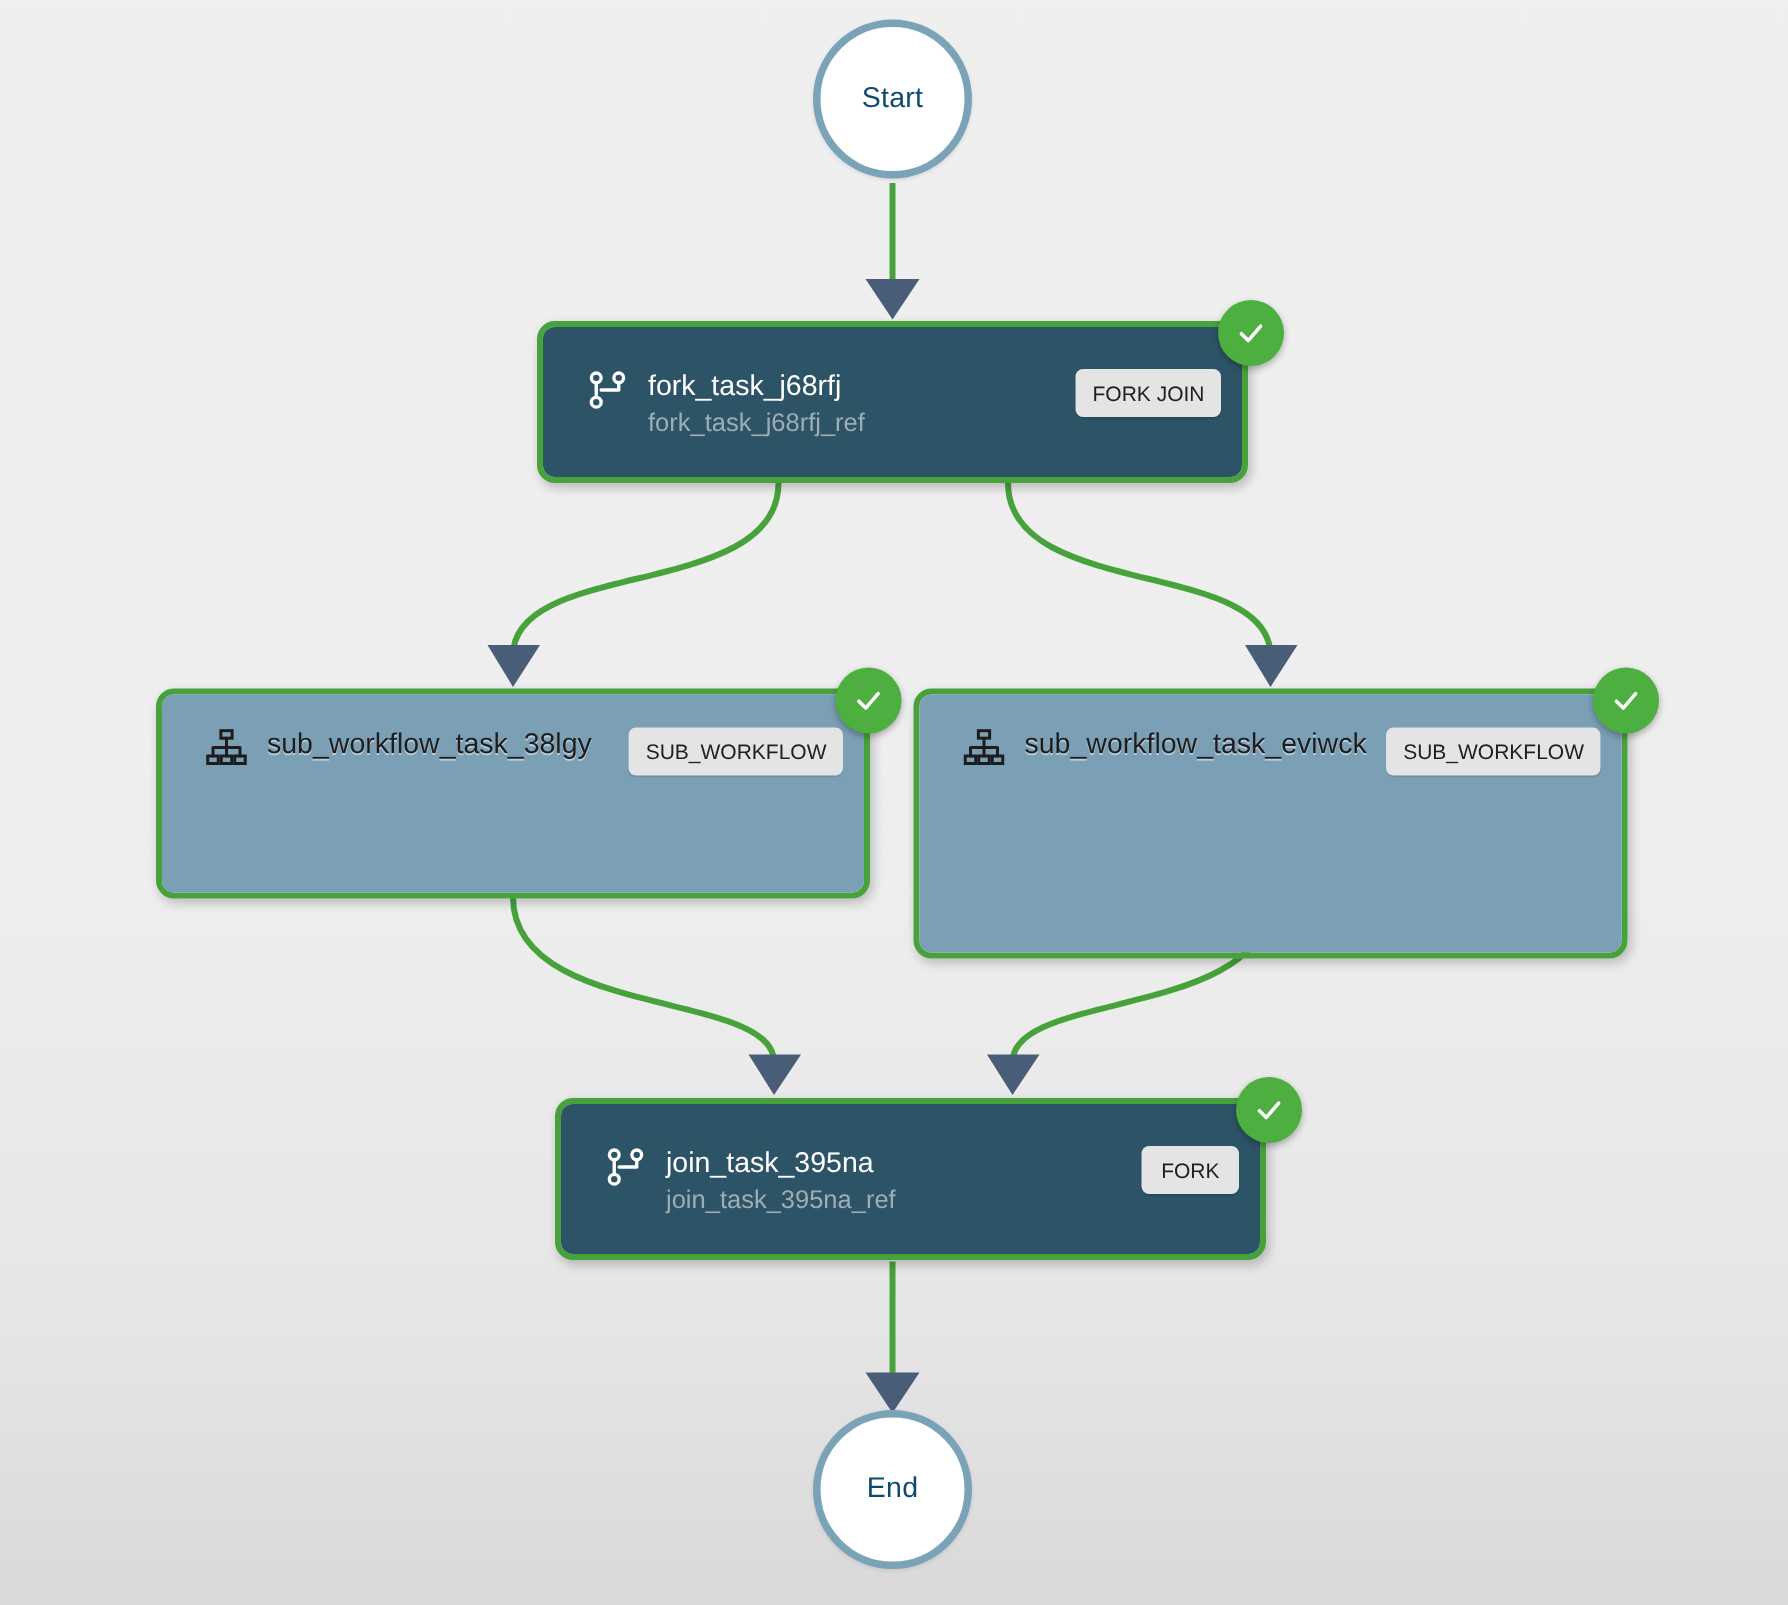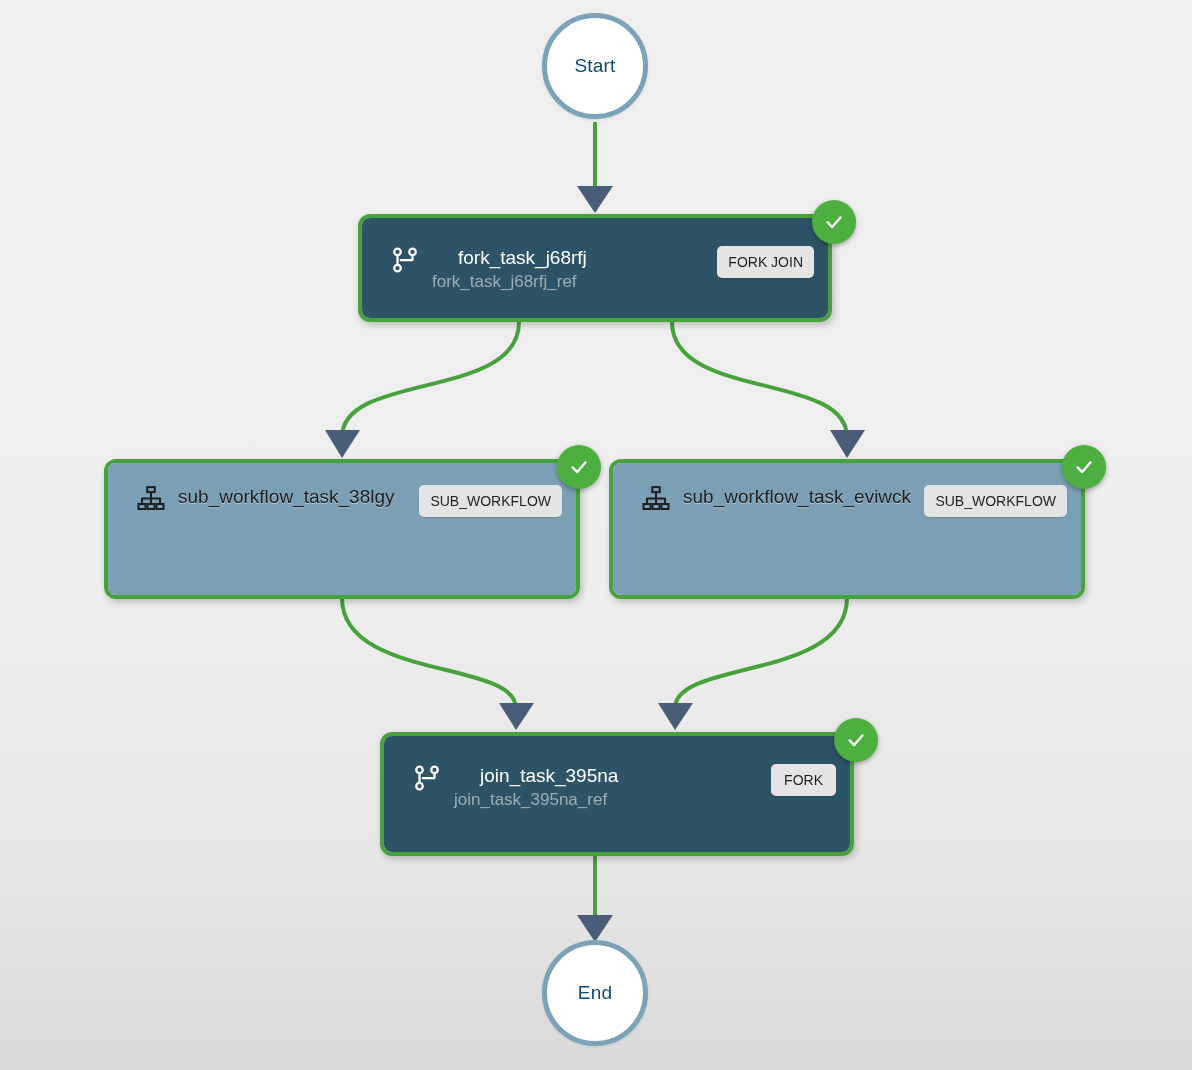--- a/index.html
+++ b/index.html
@@ -89,21 +89,21 @@
     flex: 1 1 auto;
     min-width: 0;
     display: flex;
     flex-direction: column;
   }
   .node-title {
     font-size: 19px;
     line-height: 24px;
     white-space: nowrap;
   }
-  .node.dark .node-title { color: #ffffff; margin-left: 26px; }
+  .node.dark .node-title { color: #ffffff; }
   .node.light .node-title {
     color: #1d1d1d;
     text-shadow: 0 1px 0 rgba(255,255,255,0.45);
   }
   .node-sub {
     font-size: 17px;
     line-height: 24px;
     color: #9eadb5;
     white-space: nowrap;
   }
@@ -211,21 +211,21 @@
         <span class="type-chip">SUB_WORKFLOW</span>
       </div>
     </div>
     <div class="status-badge" style="right:-25px; top:-18px;">
       <svg width="22" height="22" viewBox="0 0 24 24" xmlns="http://www.w3.org/2000/svg">
         <path d="M5 12.5 L10 17.5 L19 7" fill="none" stroke="#ffffff" stroke-width="2.6" stroke-linecap="round" stroke-linejoin="round"></path>
       </svg>
     </div>
   </div>
 
-  <div class="node light" style="left:609px; top:459px; width:476px; height:140px;">
+  <div class="node light" style="left:609px; top:459px; width:476px; height:180px;">
     <div class="node-inner">
       <div class="node-row" style="top:22px;">
         <span class="node-icon">
           <svg width="30" height="30" viewBox="0 0 24 24" xmlns="http://www.w3.org/2000/svg">
             <rect x="9" y="2.5" width="6" height="4" fill="none" stroke="#1d1d1d" stroke-width="1.6"></rect>
             <rect x="2" y="16" width="5.6" height="4" fill="none" stroke="#1d1d1d" stroke-width="1.6"></rect>
             <rect x="9.2" y="16" width="5.6" height="4" fill="none" stroke="#1d1d1d" stroke-width="1.6"></rect>
             <rect x="16.4" y="16" width="5.6" height="4" fill="none" stroke="#1d1d1d" stroke-width="1.6"></rect>
             <path d="M12 6.5 L12 11.5 M4.8 16 L4.8 11.5 L19.2 11.5 L19.2 16 M12 11.5 L12 16" fill="none" stroke="#1d1d1d" stroke-width="1.6" stroke-linecap="round" stroke-linejoin="round"></path>
           </svg>
@@ -236,21 +236,21 @@
         <span class="type-chip">SUB_WORKFLOW</span>
       </div>
     </div>
     <div class="status-badge" style="right:-25px; top:-18px;">
       <svg width="22" height="22" viewBox="0 0 24 24" xmlns="http://www.w3.org/2000/svg">
         <path d="M5 12.5 L10 17.5 L19 7" fill="none" stroke="#ffffff" stroke-width="2.6" stroke-linecap="round" stroke-linejoin="round"></path>
       </svg>
     </div>
   </div>
 
-  <div class="node dark" style="left:380px; top:732px; width:474px; height:124px;">
+  <div class="node dark" style="left:370px; top:732px; width:474px; height:108px;">
     <div class="node-inner">
       <div class="node-row">
         <span class="node-icon">
           <svg width="30" height="30" viewBox="0 0 24 24" xmlns="http://www.w3.org/2000/svg">
             <circle cx="6" cy="5.5" r="2.6" fill="none" stroke="#ffffff" stroke-width="1.8"></circle>
             <circle cx="18" cy="5.5" r="2.6" fill="none" stroke="#ffffff" stroke-width="1.8"></circle>
             <circle cx="6" cy="18.5" r="2.6" fill="none" stroke="#ffffff" stroke-width="1.8"></circle>
             <path d="M6 8.1 L6 15.9" fill="none" stroke="#ffffff" stroke-width="1.8"></path>
             <path d="M8.6 12 L15.4 12 L18 12 L18 8.1" fill="none" stroke="#ffffff" stroke-width="1.8" stroke-linecap="round" stroke-linejoin="round"></path>
           </svg>

